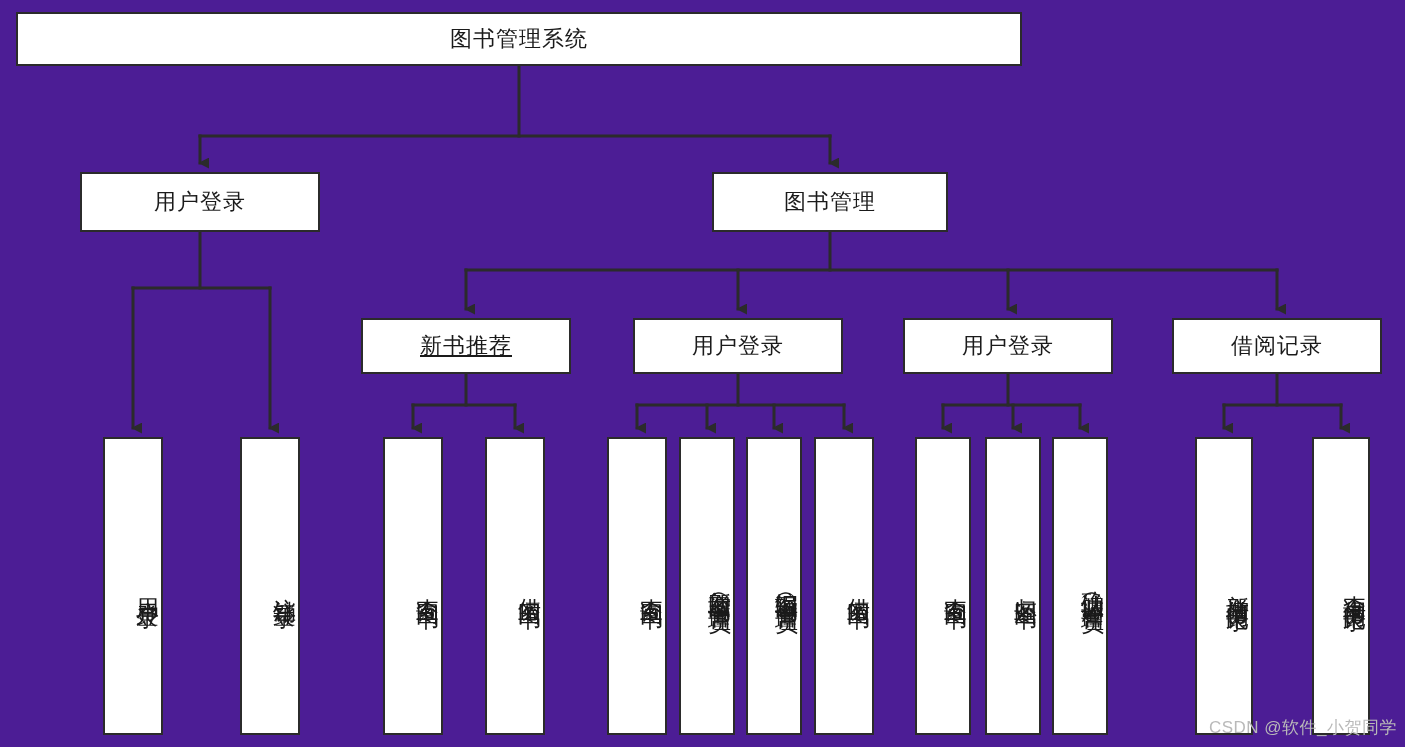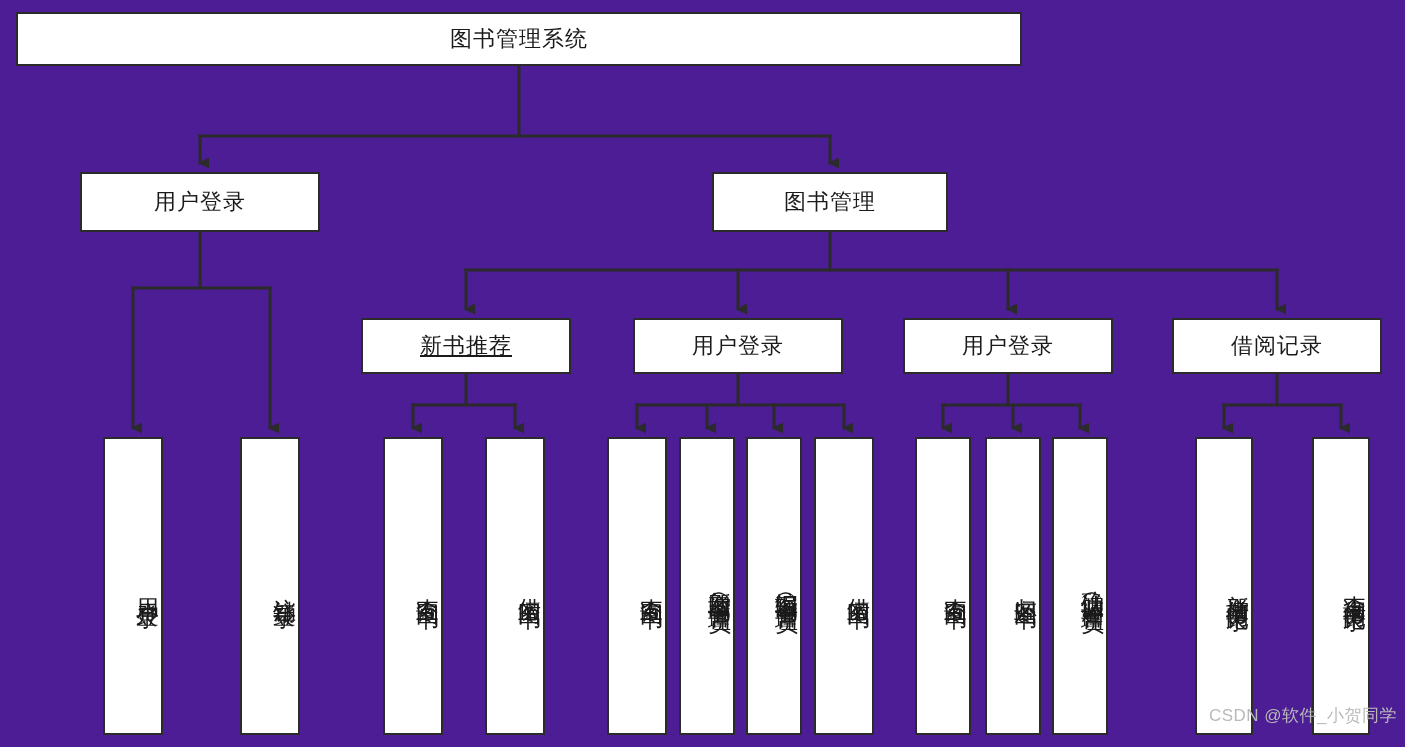--- a/index.html
+++ b/index.html
@@ -53,21 +53,21 @@
     writing-mode: vertical-rl;
     text-orientation: upright;
     white-space: nowrap;
   }
   .node-label {
     pointer-events: none;
   }
   #watermark {
     position: absolute;
     right: 8px;
-    bottom: 20px;
+    bottom: 8px;
     font-size: 17px;
     color: #b9b9b9;
     letter-spacing: 0.5px;
     white-space: nowrap;
   }
 </style>
 </head>
 <body>
 
 <div id="canvas">

